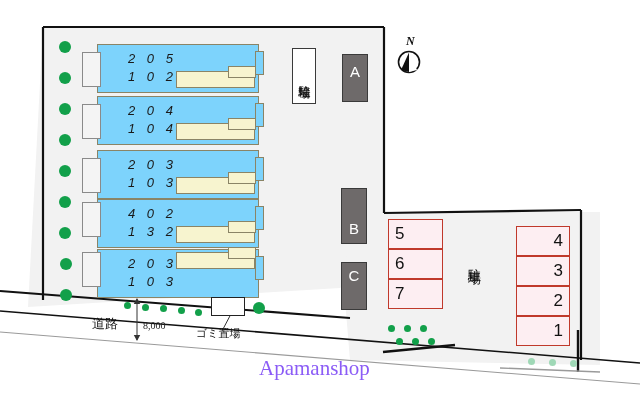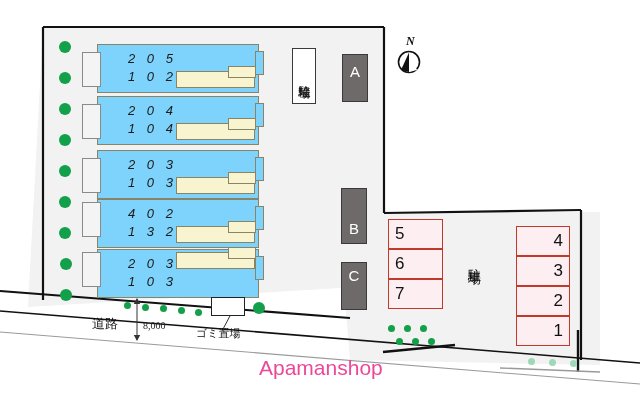--- a/index.html
+++ b/index.html
@@ -115,23 +115,23 @@
     white-space: nowrap;
   }
   .num-text {
     position: absolute;
     font-family: "Liberation Serif", serif;
     color: #222;
     white-space: nowrap;
   }
   .watermark {
     position: absolute;
-    font-family: Liberation Sans, sans-serif;
+    font-family: Liberation Serif, serif;
     font-size: 21px;
-    color: #ec4899;
+    color: #8b5cf6;
     letter-spacing: 0px;
     white-space: nowrap;
   }
   .dot {
     position: absolute;
     border-radius: 50%;
     background: #12a04a;
   }
   .dot.faded { background: #9fd8b6; }
   .compass-n {

